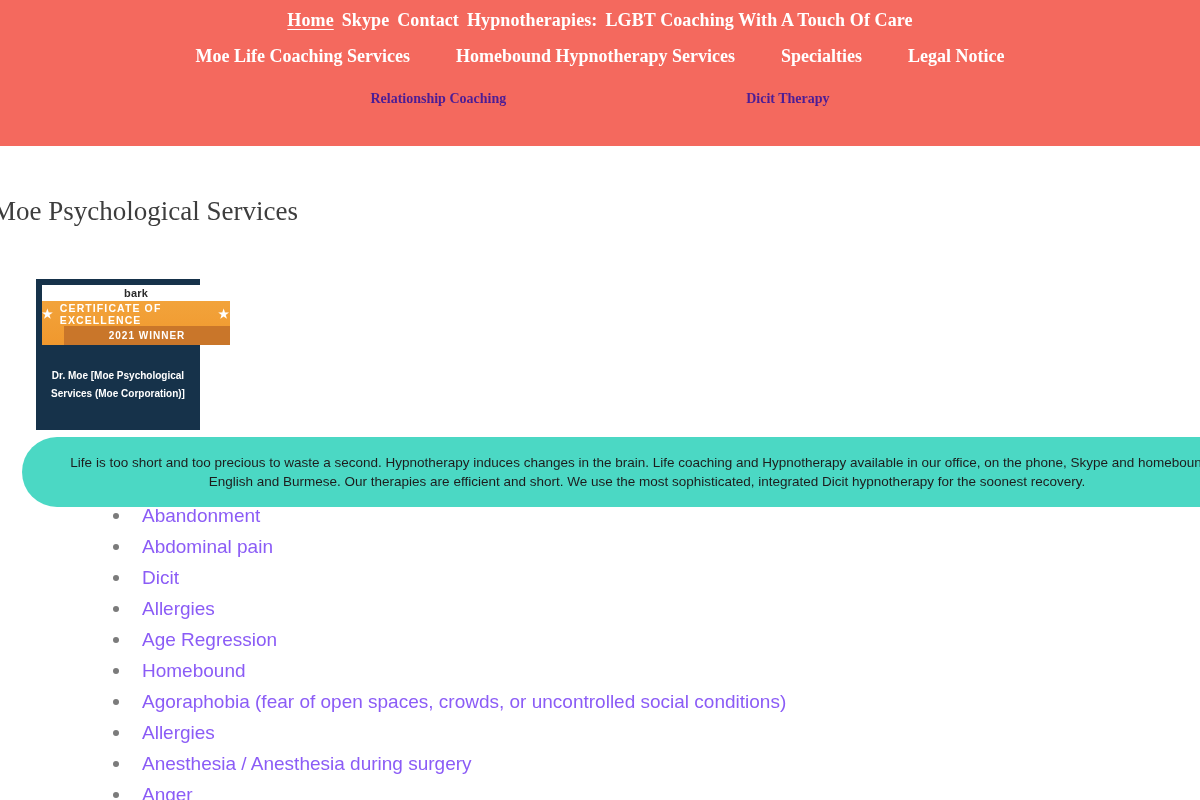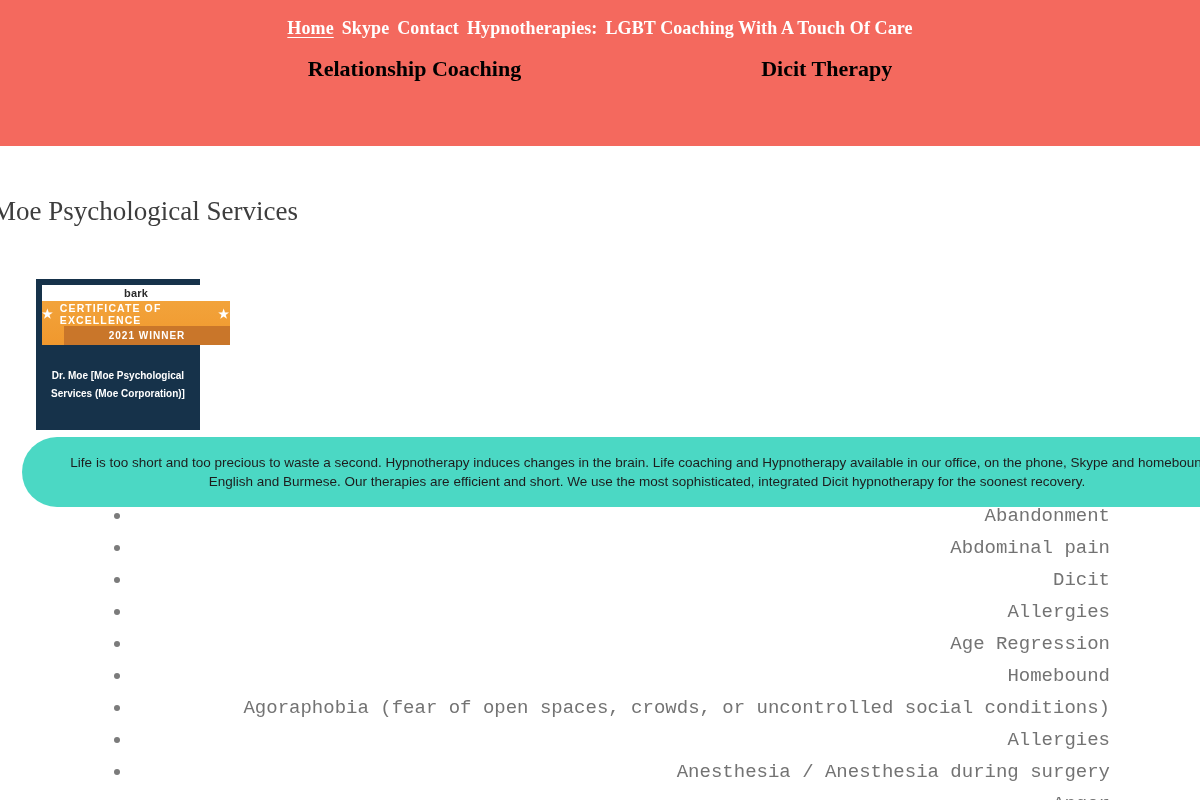--- a/index.html
+++ b/index.html
@@ -15,21 +15,21 @@
   
   .nav-band {
     background: #f4695e;
     width: 1200px;
     height: 146px;
     position: relative;
     overflow: hidden;
   }
   .nav-row {
     display: flex;
-    align-items: center;
+    align-items: flex-start;
     justify-content: center;
     width: 1200px;
     box-sizing: border-box;
   }
   .nav-row-1 {
     height: 46px;
     padding-top: 10px;
     gap: 0;
   }
   .nav-row-1 .nav-link {
@@ -54,22 +54,22 @@
     font-weight: bold;
     white-space: nowrap;
     padding: 0 23px;
   }
   .nav-row-3 {
     height: 45px;
     gap: 0;
     justify-content: center;
   }
   .nav-row-3 .nav-link {
-    font-size: 22px;
-    color: #000000;
+    font-size: 14px;
+    color: #4c1d95;
     font-weight: bold;
     white-space: nowrap;
   }
   .nav-row-3 .spacer { width: 240px; }
 
   
   .site-title {
     position: absolute;
     left: -8px;
     top: 196px;
@@ -178,45 +178,50 @@
     left: 110px;
     top: 500px;
     width: 1000px;
   }
   ul.conditions {
     margin: 0;
     padding: 0 0 0 22px;
     list-style: disc;
   }
   ul.conditions li {
-    font-family: Liberation Mono, monospace;
+    font-family: Liberation Sans, sans-serif;
     font-size: 19px;
-    color: #737373;
+    color: #8b5cf6;
     line-height: 31px;
     padding-left: 10px;
-    text-align: right;
   }
   ul.conditions li::marker {
     color: #7b7b7b;
     font-size: 20px;
   }
 </style>
 </head>
 <body>
 
 <div class="nav-band">
 
   <div class="nav-row nav-row-1">
     <a class="nav-link home">Home</a>
     <a class="nav-link">Skype</a>
     <a class="nav-link">Contact</a>
     <a class="nav-link">Hypnotherapies:</a>
     <a class="nav-link">LGBT Coaching With A Touch Of Care</a>
   </div>
 
+  <div class="nav-row nav-row-2">
+    <a class="nav-link">Moe Life Coaching Services</a>
+    <a class="nav-link">Homebound Hypnotherapy Services</a>
+    <a class="nav-link">Specialties</a>
+    <a class="nav-link">Legal Notice</a>
+  </div>
 
   <div class="nav-row nav-row-3">
     <a class="nav-link">Relationship Coaching</a>
     <span class="spacer"></span>
     <a class="nav-link">Dicit Therapy</a>
   </div>
 
 </div>
 
 <div class="site-title">Moe Psychological Services</div>

